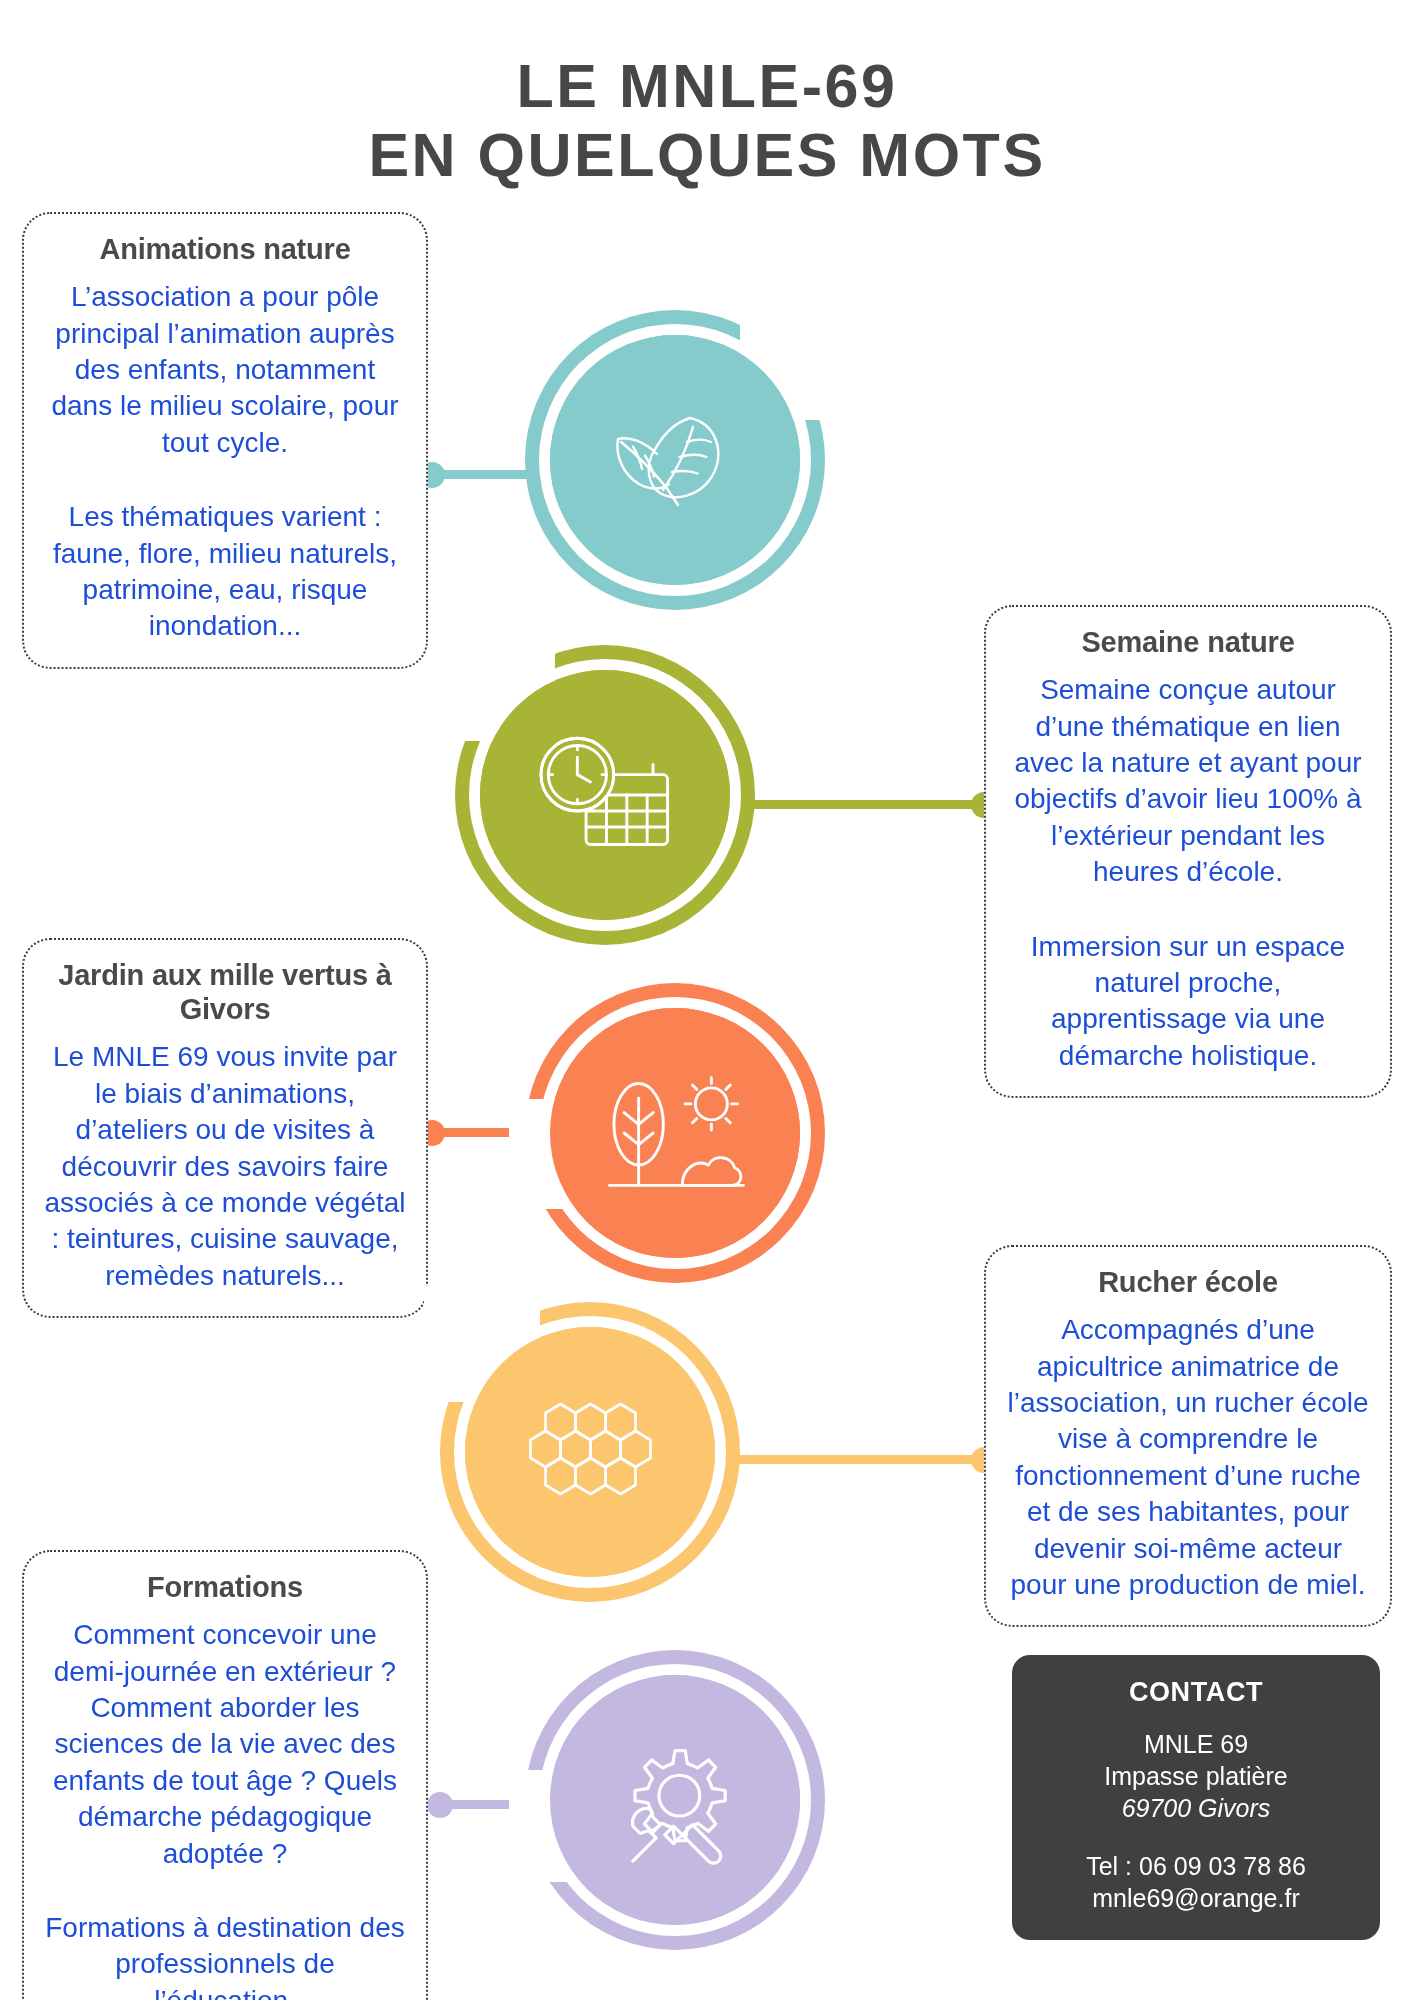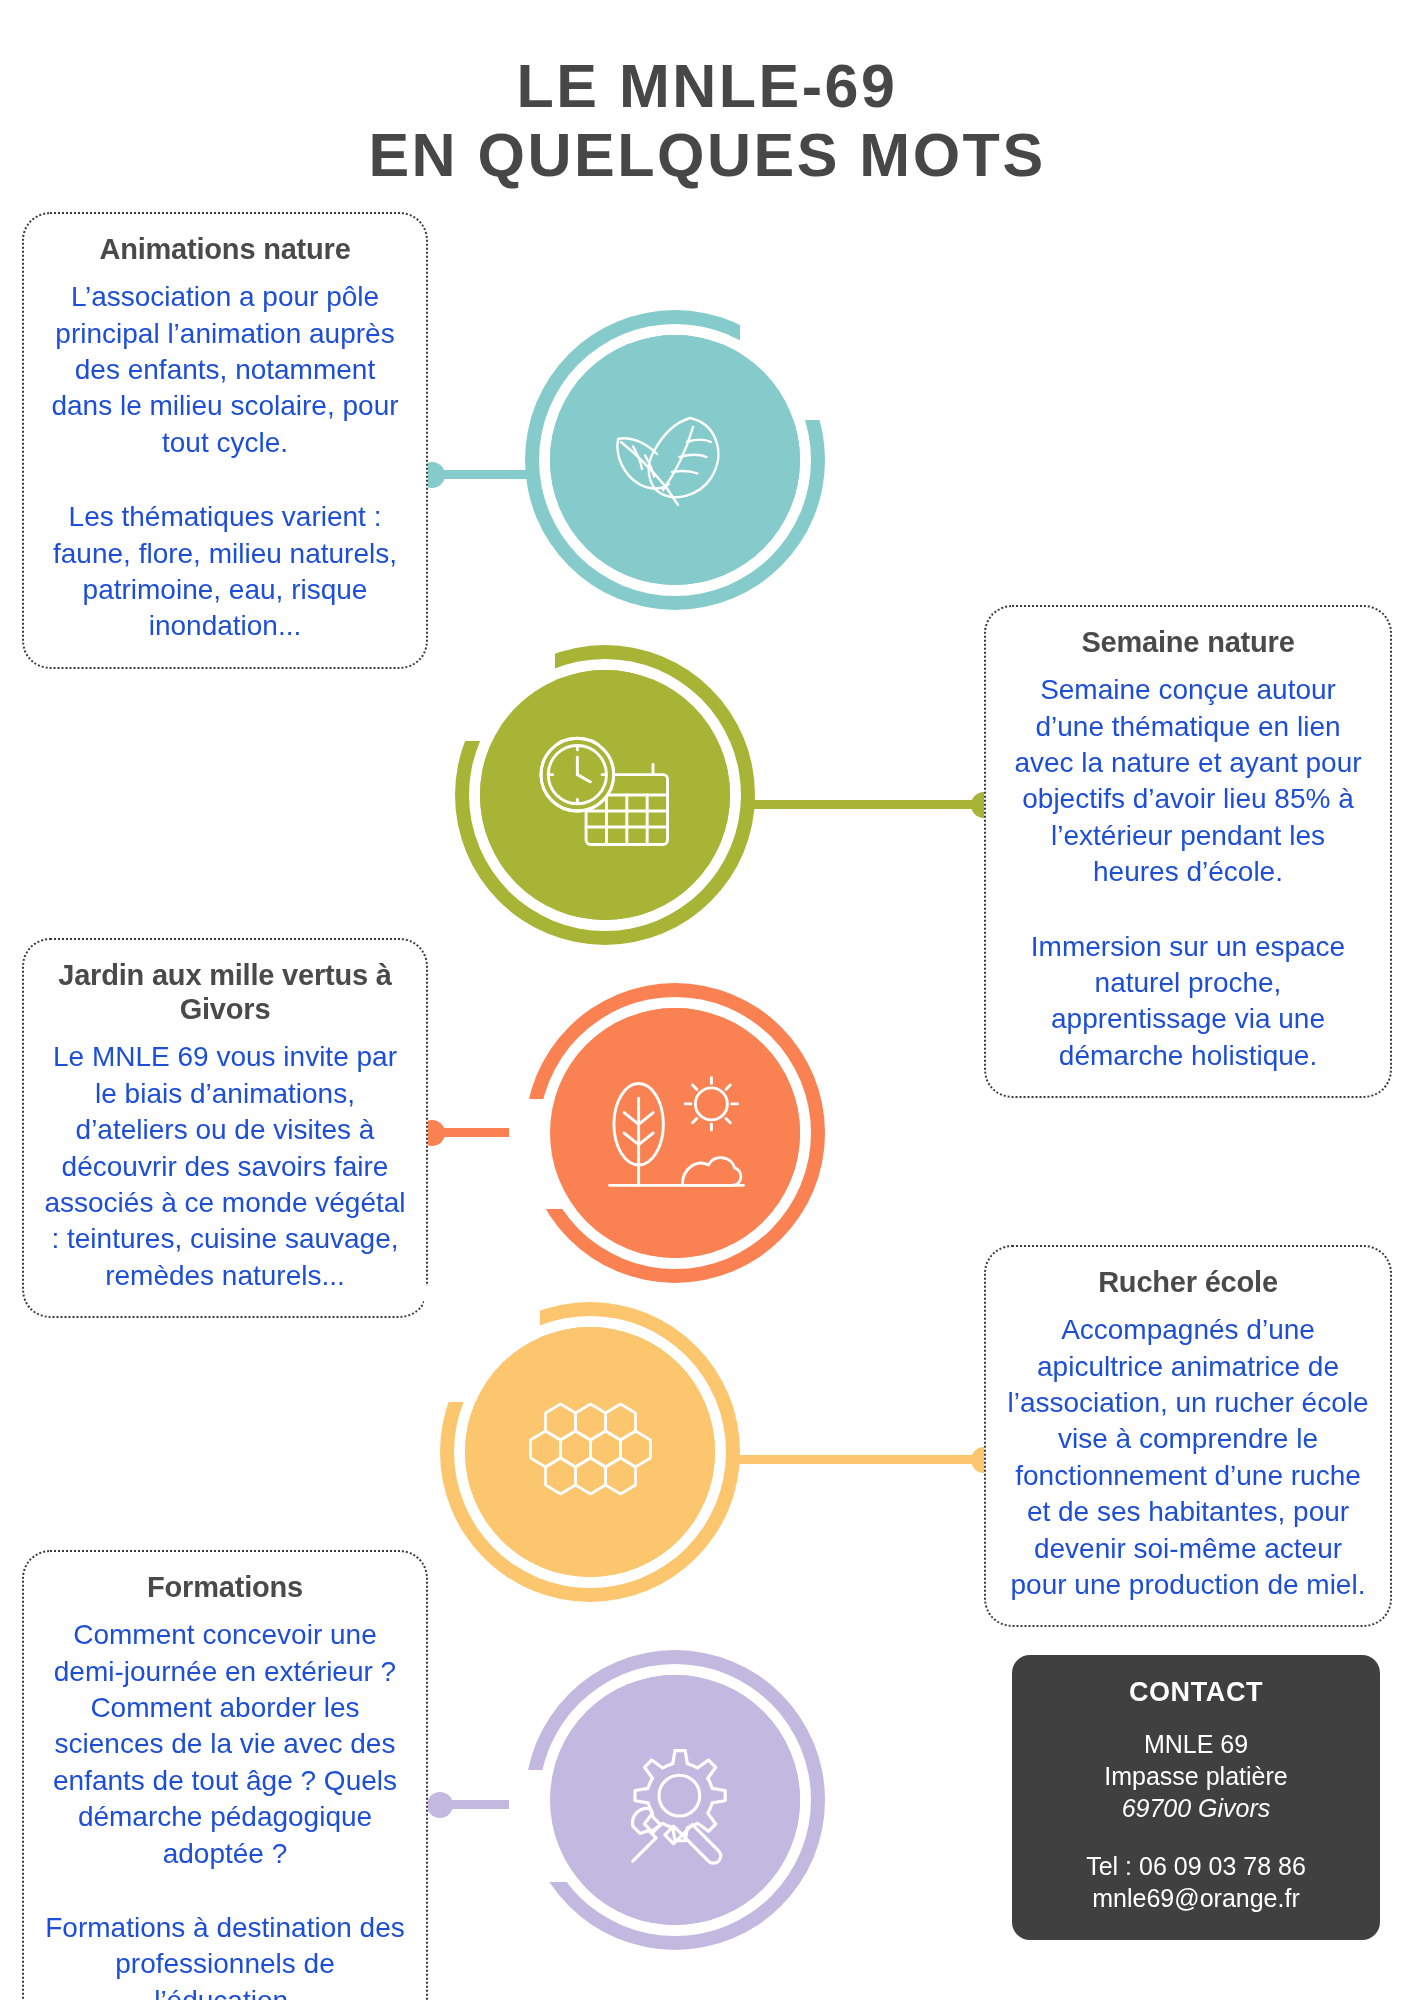--- a/index.html
+++ b/index.html
@@ -161,21 +161,21 @@
         <line x1="36" y1="16" x2="36" y2="19"></line>
         <line x1="36" y1="53" x2="36" y2="56"></line>
         <line x1="16" y1="36" x2="19" y2="36"></line>
         <line x1="53" y1="36" x2="56" y2="36"></line>
       </svg>
     </div>
   </div>
 
   <div class="card" style="left:984px; top:605px; width:408px;">
     <h3>Semaine nature</h3>
-    <p>Semaine conçue autour d’une thématique en lien avec la nature et ayant pour objectifs d’avoir lieu 85% à l’extérieur pendant les heures d’école.</p>
+    <p>Semaine conçue autour d’une thématique en lien avec la nature et ayant pour objectifs d’avoir lieu 100% à l’extérieur pendant les heures d’école.</p>
     <p>Immersion sur un espace naturel proche, apprentissage via une démarche holistique.</p>
   </div>
 
   <div class="connector" style="left:430px; top:1128px; width:190px; background:#FA8152;"></div>
   <div class="dot" style="left:419px; top:1120px; background:#FA8152;"></div>
 
   <div class="circle-wrap" style="left:525px; top:983px; width:300px; height:300px;">
     <div class="ring-outer" style="width:300px;height:300px;background:#FA8152;"></div>
     <div class="ring-gap" style="left:14px;top:14px;width:272px;height:272px;"></div>
     <div class="core" style="left:25px;top:25px;width:250px;height:250px;background:#FA8152;"></div>

